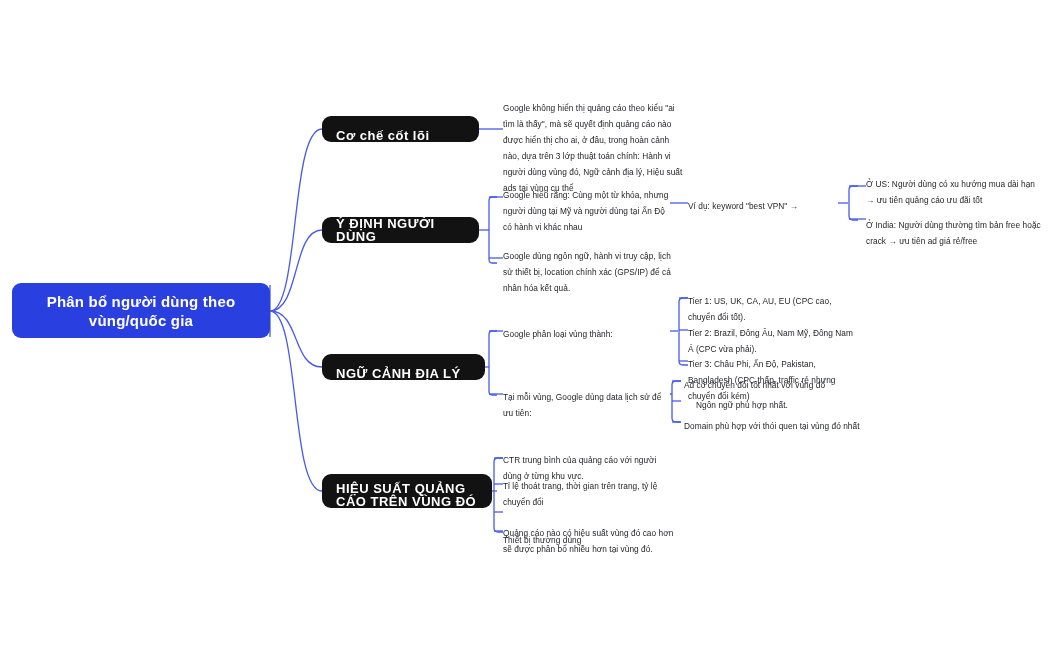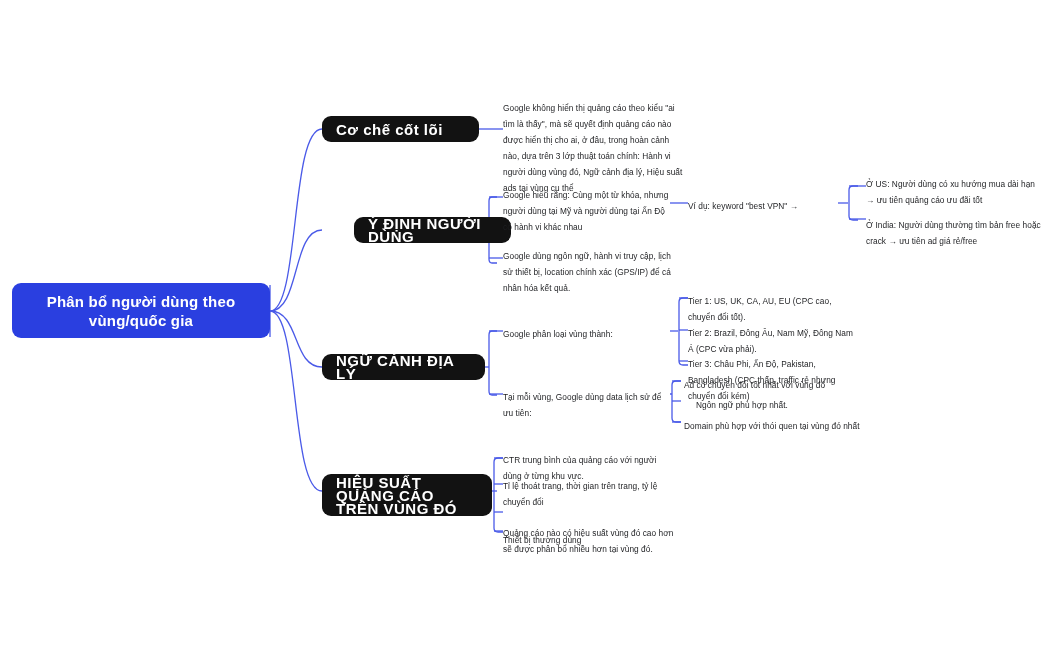--- a/index.html
+++ b/index.html
@@ -23,29 +23,29 @@
     text-align:center;
     color:#ffffff;font-size:15px;font-weight:bold;line-height:19px;
     letter-spacing:.2px;
     padding:0 5px;
   }
 
   
   .branch{
     background:#121212;border-radius:9px;
     color:#ffffff;
-    display:flex;align-items:center;
+    display:flex;align-items:flex-end;
     padding:0 14px;
-    font-size:15px;font-weight:bold;letter-spacing:.5px;
+    font-size:13px;font-weight:bold;letter-spacing:.5px;
     line-height:13px;
   }
   .b1{left:322px;top:116px;width:157px;height:26px;}
-  .b2{left:322px;top:217px;width:157px;height:26px;margin-left:32px;}
+  .b2{left:322px;top:217px;width:157px;height:26px;}
   .b3{left:322px;top:354px;width:163px;height:26px;}
-  .b4{left:322px;top:474px;width:170px;height:42px;}
+  .b4{left:322px;top:474px;width:170px;height:34px;}
 
   
   .leaf{
     color:#1e1f22;font-size:8.3px;line-height:16px;
     letter-spacing:.05px;
   }
 
   
   .l2{left:503px;}
   

